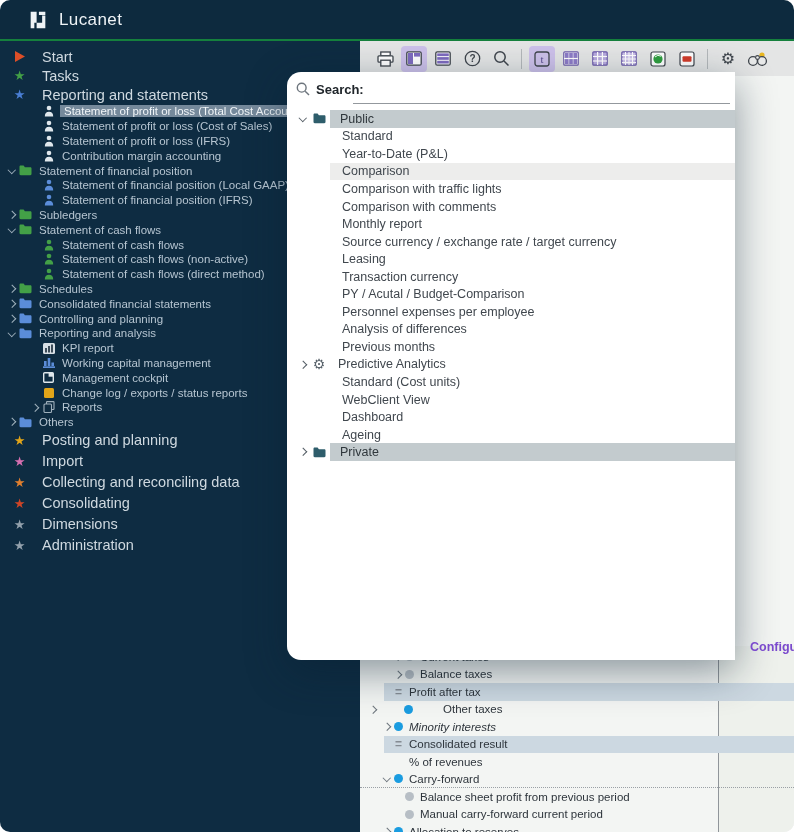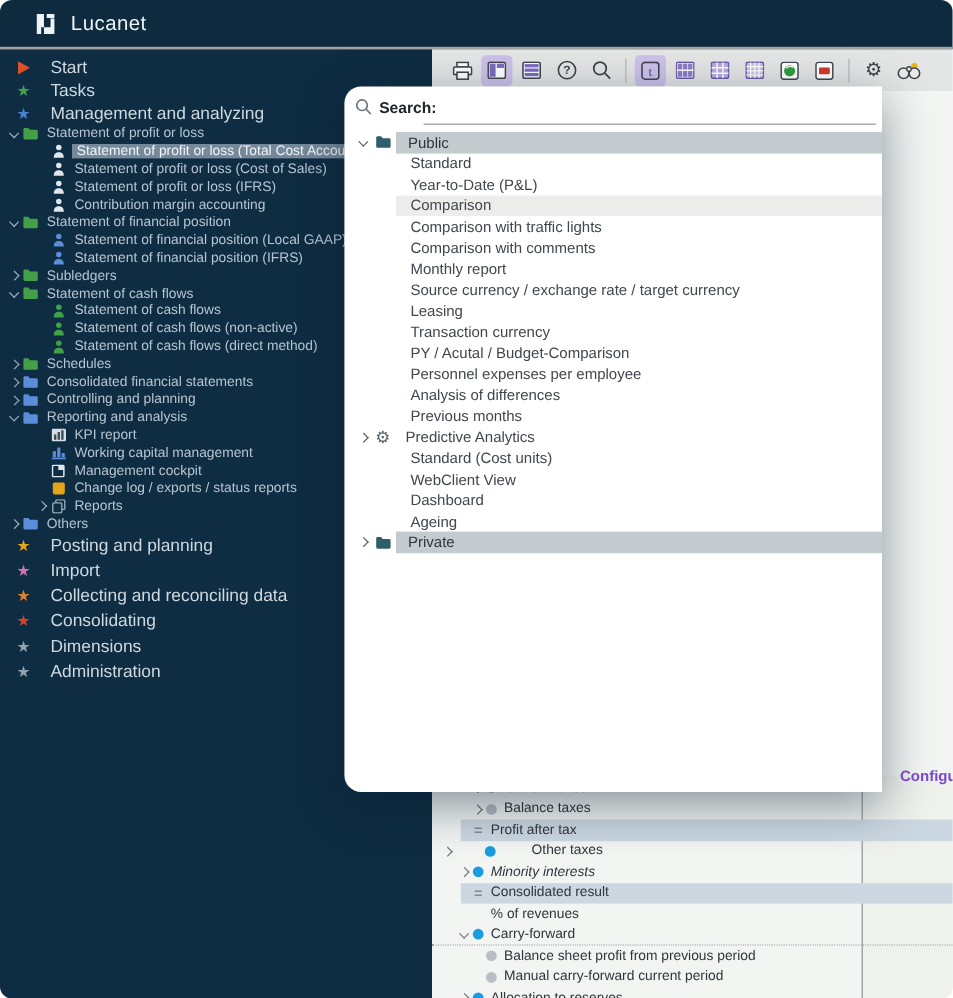--- a/index.html
+++ b/index.html
@@ -1,21 +1,21 @@
 <!DOCTYPE html>
 <html><head>
 <meta charset="utf-8">
 <style>
   html,body{margin:0;padding:0;background:#ffffff;}
   *{box-sizing:border-box;}
   body{font-family:"Liberation Sans", sans-serif;}
   .frame{position:relative;width:794px;height:832px;border-radius:10px;overflow:hidden;background:#eef0ef;}
 
   
-  .header{position:absolute;left:0;top:0;width:794px;height:41px;background:#0d2a3e;z-index:6;display:flex;align-items:center;padding-left:27px;border-bottom:2px solid #a3a3a3;}
+  .header{position:absolute;left:0;top:0;width:794px;height:41px;background:#0d2a3e;z-index:6;display:flex;align-items:center;padding-left:27px;border-bottom:2px solid #15803d;}
   .logo{display:flex;align-items:center;gap:10px;}
   .brand{color:#eef3f6;font-size:17px;letter-spacing:.4px;font-weight:400;}
 
   
   .sidebar{position:absolute;left:0;top:41px;width:360px;height:791px;background:#0e2c42;z-index:2;padding-top:6px;overflow:hidden;}
   .sb-row{display:flex;align-items:center;white-space:nowrap;color:#b6c5d1;cursor:default;}
   .sb-section{height:19px;font-size:14.5px;font-weight:400;color:#cfd9e0;padding-left:12px;gap:9px;}
   .sb-section.sb-big{height:21px;}
   .sb-tree{height:14.8px;font-size:11.5px;}
   .sb-tree.d1{padding-left:5px;}
@@ -102,32 +102,21 @@
       <div class="sb-row sb-section">
         <span class="sb-ico">
           <span class="star" style="color:#43a047">★</span>
         </span>
         <span class="sb-label">Tasks</span>
       </div>
       <div class="sb-row sb-section">
         <span class="sb-ico">
           <span class="star" style="color:#4a7fd4">★</span>
         </span>
-        <span class="sb-label">Management and analyzing</span>
-      </div>
-      <div class="sb-row sb-tree d1">
-        <span class="chev-slot">
-          <span class="chev down"></span>
-        </span>
-        <span class="sb-ico">
-          <svg width="13" height="11" viewBox="0 0 13 11">
-            <path d="M0.5 1.8 C0.5 1.1 1 0.6 1.7 0.6 H4.6 L5.9 2.2 H11.3 C12 2.2 12.5 2.7 12.5 3.4 V9 C12.5 9.7 12 10.2 11.3 10.2 H1.7 C1 10.2 0.5 9.7 0.5 9 Z" fill="#43a047"></path>
-          </svg>
-        </span>
-        <span class="sb-label">Statement of profit or loss</span>
+        <span class="sb-label">Reporting and statements</span>
       </div>
       <div class="sb-row sb-tree d2 sb-selected">
         <span class="chev-slot"></span>
         <span class="sb-ico">
           <svg width="10" height="12" viewBox="0 0 10 12">
             <circle cx="5" cy="3" r="2.3" fill="#dfe7ec"></circle>
             <path d="M0.8 11.5 C0.8 8.2 2.6 6.8 5 6.8 C7.4 6.8 9.2 8.2 9.2 11.5 Z" fill="#dfe7ec"></path>
           </svg>
         </span>
         <span class="sb-label">Statement of profit or loss (Total Cost Accounting)</span>

